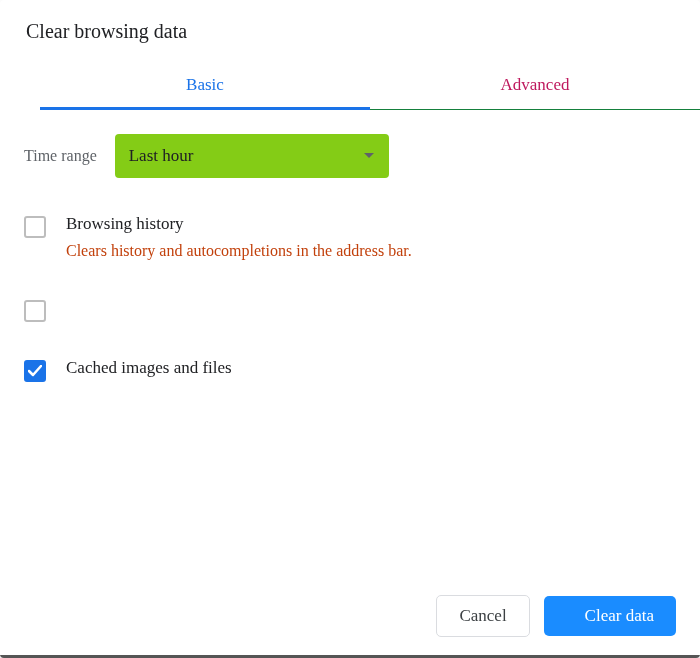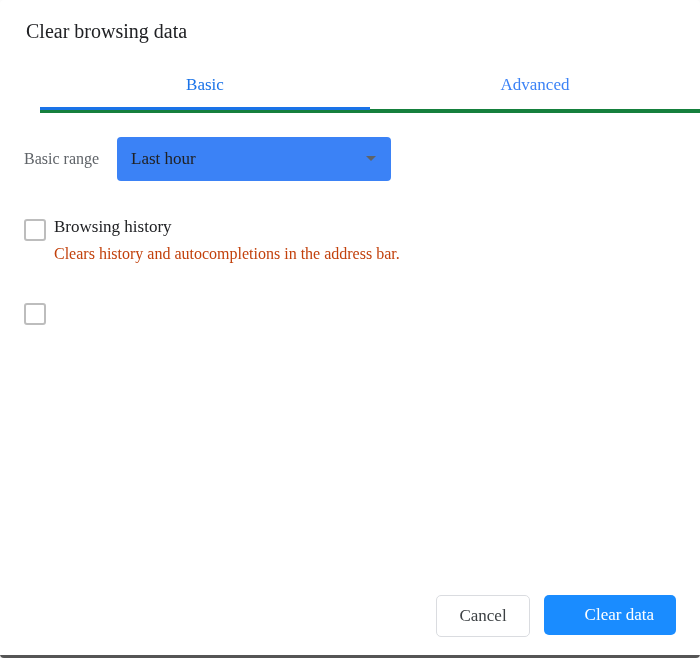--- a/index.html
+++ b/index.html
@@ -25,30 +25,30 @@
       font-family: Liberation Serif, serif;
     }
     .title {
       font-size: 20px;
       font-weight: 400;
       color: #202124;
       padding: 20px 26px 18px 26px;
     }
     .tabs {
       display: flex;
-      border-bottom: 4px solid #15803d;
+      border-bottom: 1px solid #15803d;
       margin-left: 40px;
     }
     .tab {
       flex: 1;
       text-align: center;
       padding: 14px 0 14px 0;
       font-size: 17px;
       font-weight: 500;
-      color: #3b82f6;
+      color: #be185d;
       cursor: pointer;
       position: relative;
     }
     .tab.active {
       color: #1a73e8;
     }
     .tab.active::after {
       content: "";
       position: absolute;
       left: 0;
@@ -66,39 +66,39 @@
       display: flex;
       align-items: center;
       gap: 18px;
       margin-bottom: 36px;
     }
     .time-range-label {
       font-size: 16px;
       color: #5f6368;
     }
     .select {
-      background: #3b82f6;
+      background: #84cc16;
       border: none;
       border-radius: 4px;
       padding: 12px 14px;
       width: 274px;
       display: flex;
       align-items: center;
       justify-content: space-between;
       font-size: 17px;
       color: #202124;
       cursor: pointer;
     }
     .select-arrow {
       display: inline-flex;
     }
     .option-row {
       display: flex;
       align-items: flex-start;
-      gap: 8px;
+      gap: 20px;
       margin-bottom: 36px;
     }
     .checkbox {
       width: 22px;
       height: 22px;
       border: 2px solid #bdbdbd;
       border-radius: 3px;
       flex-shrink: 0;
       margin-top: 2px;
       cursor: pointer;
@@ -125,21 +125,21 @@
       margin-bottom: 6px;
     }
     .option-desc {
       font-size: 16px;
       color: #c2410c;
       line-height: 1.4;
     }
     .footer {
       display: flex;
       justify-content: flex-end;
-      align-items: flex-start;
+      align-items: center;
       gap: 14px;
       padding: 18px 24px;
       border-bottom: 3px solid #555;
     }
     .btn {
       padding: 10px 22px;
       font-size: 17px;
       border-radius: 5px;
       cursor: pointer;
       border: none;
@@ -162,21 +162,21 @@
 <div class="dialog">
   <div class="title">Clear browsing data</div>
 
   <div class="tabs">
     <div class="tab active">Basic</div>
     <div class="tab">Advanced</div>
   </div>
 
   <div class="content">
     <div class="time-range-row">
-      <span class="time-range-label">Basic range</span>
+      <span class="time-range-label">Time range</span>
       <div class="select">
         <span>Last hour</span>
         <span class="select-arrow">
           <svg width="12" height="8" viewBox="0 0 12 8">
               <path d="M1 1 L6 6 L11 1" fill="#5f6368"></path>
             </svg>
         </span>
       </div>
     </div>
 
@@ -191,19 +191,29 @@
     </div>
 
     <div class="option-row">
       <div class="checkbox">
         
       </div>
       <div class="option-text">
       </div>
     </div>
 
+    <div class="option-row">
+      <div class="checkbox checked">
+        <svg width="14" height="12" viewBox="0 0 14 12">
+            <path d="M1 6 L5 10 L13 1" stroke="#fff" stroke-width="2.5" fill="none" stroke-linecap="round" stroke-linejoin="round"></path>
+          </svg>
+      </div>
+      <div class="option-text">
+        <div class="option-title">Cached images and files</div>
+      </div>
+    </div>
   </div>
 
   <div class="footer">
     <button class="btn btn-cancel">Cancel</button>
     <button class="btn btn-primary">Clear data</button>
   </div>
 </div>
 
 </body></html>

